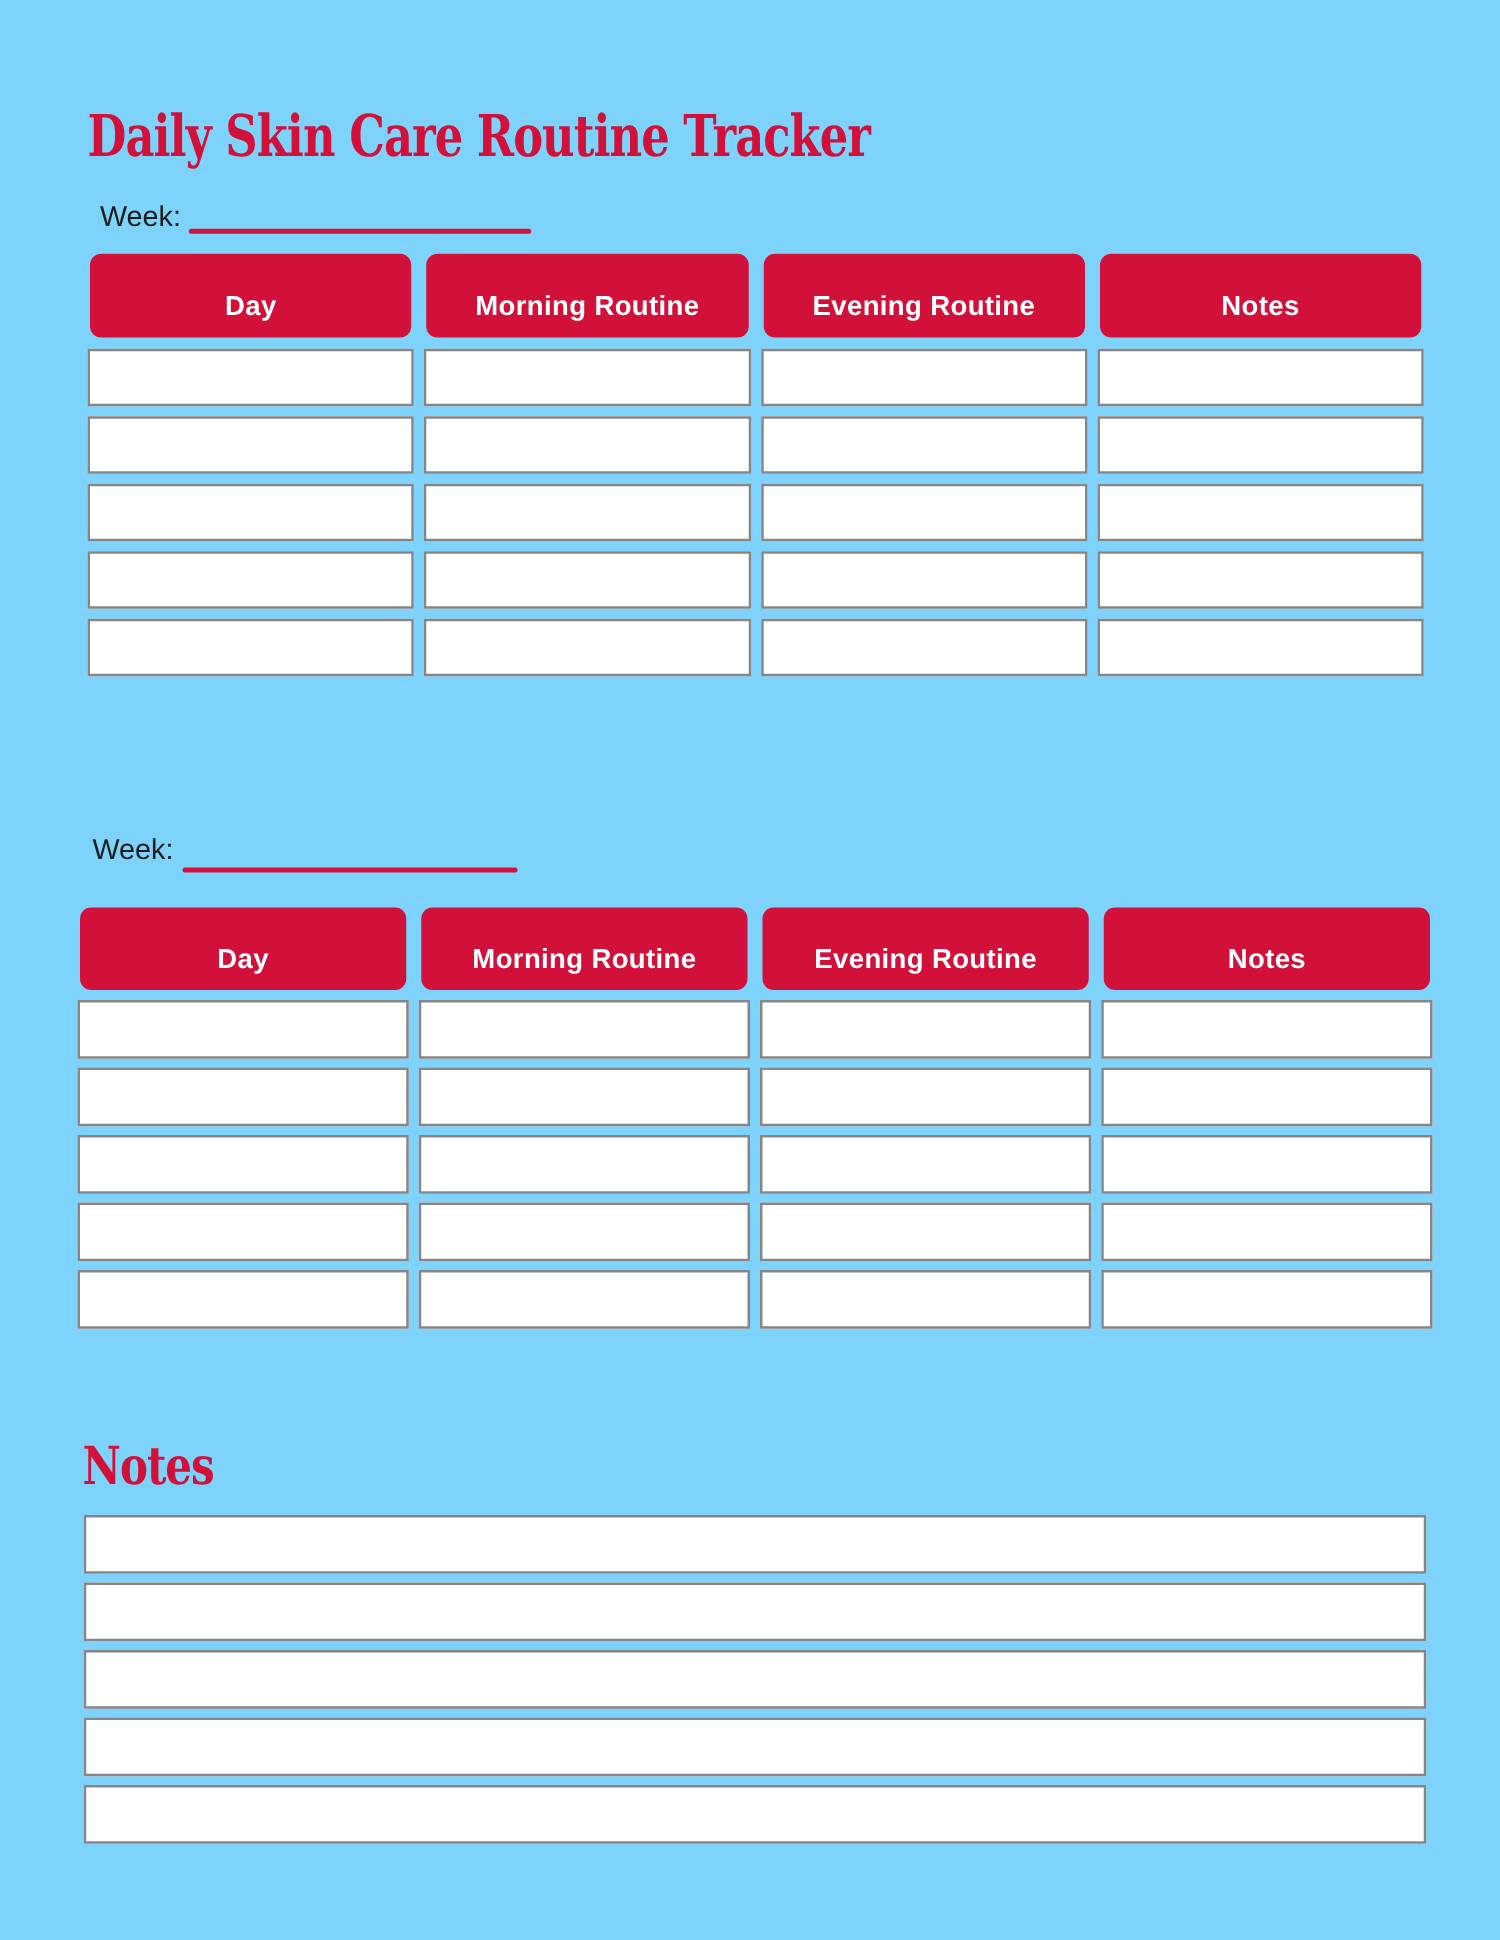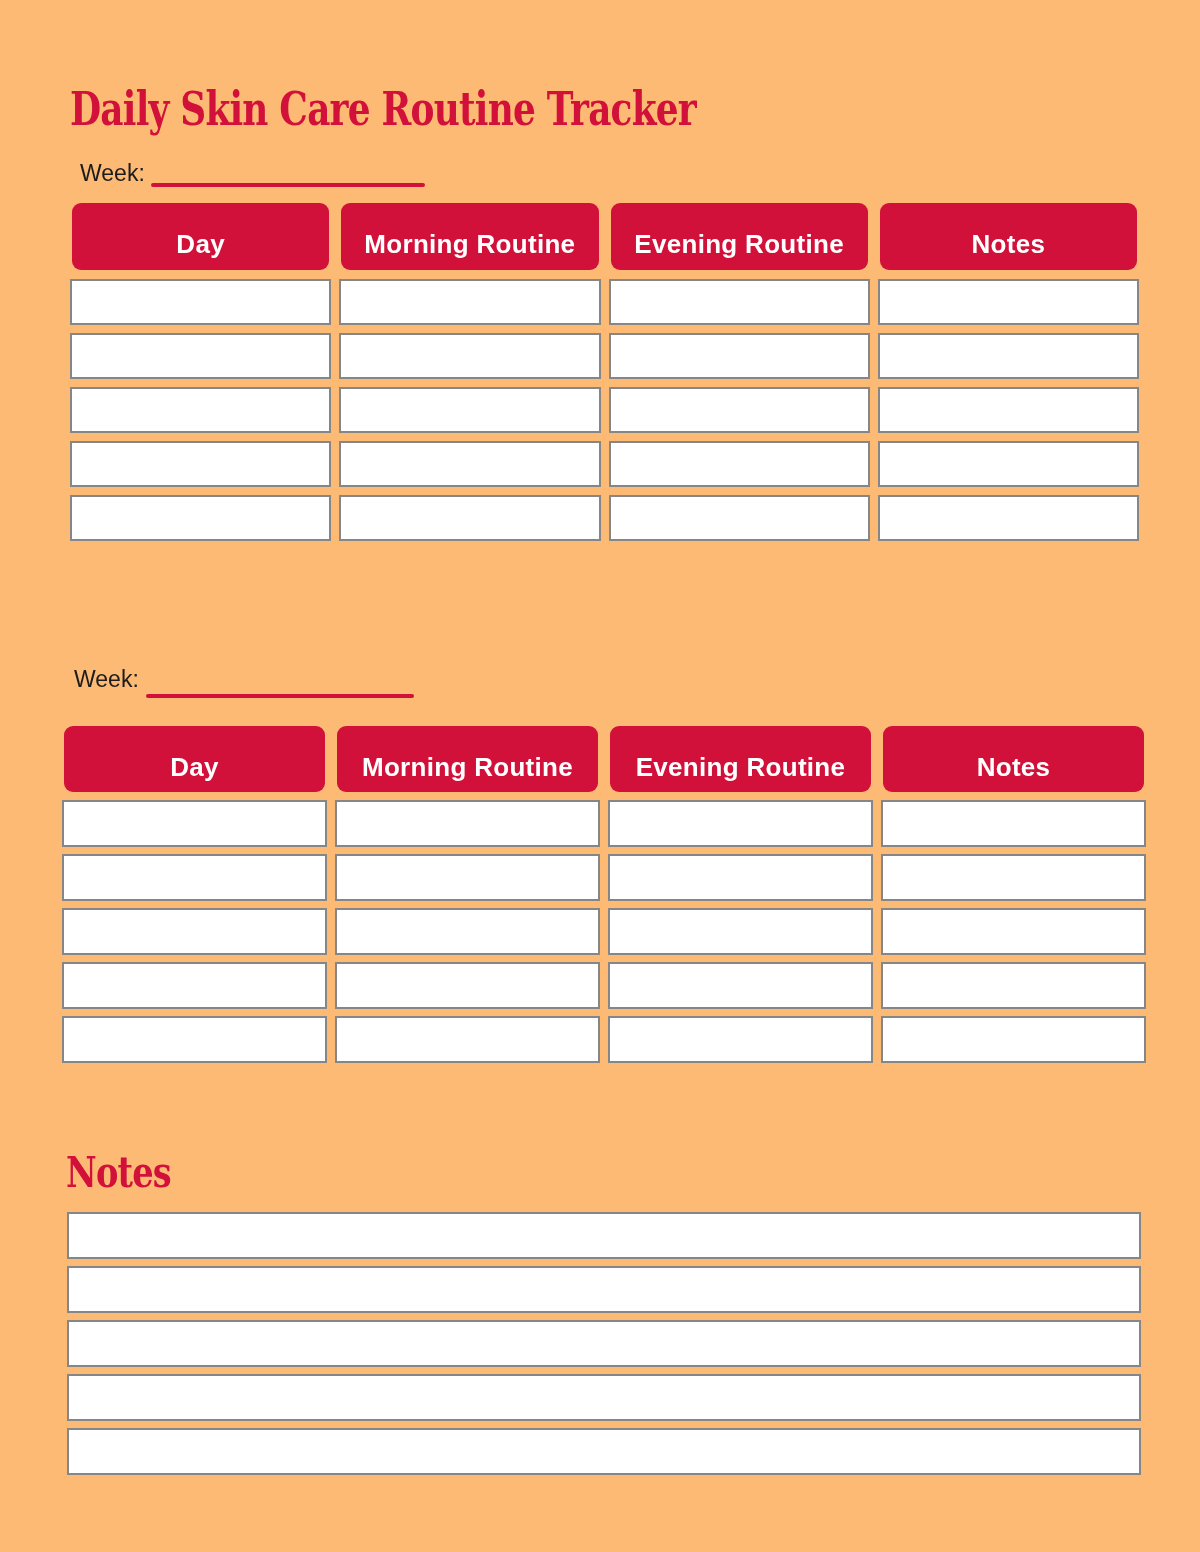--- a/index.html
+++ b/index.html
@@ -6,21 +6,21 @@
   html, body { background: #ffffff; }
   body {
     width: 1200px; height: 1552px;
     font-family: "Liberation Sans", sans-serif;
     position: relative;
   }
   :root {
     --accent: #d2113a;
     --cell-border: #868686;
   }
-  .page { position: relative; width: 1200px; height: 1552px; background: #fdba74; overflow: hidden; }
+  .page { position: relative; width: 1200px; height: 1552px; background: #7dd3fc; overflow: hidden; }
 
   .doc-title {
     position: absolute; left: 70px; top: 86px;
     font-family: "DejaVu Serif", serif; font-weight: 700;
     font-size: 46px; line-height: 1; letter-spacing: -1px;
     color: var(--accent);
     transform: scaleX(0.78); transform-origin: left top;
     white-space: nowrap;
   }
   .section-heading {
@@ -48,21 +48,21 @@
   .tracker { position: absolute; }
   .tracker.t1 { left: 70px; top: 203px; width: 1069px; }
   .tracker.t2 { left: 62px; top: 726px; width: 1084px; }
 
   .thead {
     display: grid; grid-template-columns: repeat(4, 1fr); column-gap: 8px;
   }
   .th {
     margin: 0 2px; background: var(--accent);
     border-radius: 9px; color: #ffffff;
-    font-weight: 700; font-size: 26px; letter-spacing: 0.3px;
+    font-weight: 700; font-size: 22px; letter-spacing: 0.3px;
     display: flex; align-items: center; justify-content: center;
     padding-top: 16px; white-space: nowrap;
   }
   .t1 .th { height: 67px; }
   .t2 .th { height: 66px; }
 
   .tbody {
     display: grid; grid-template-columns: repeat(4, 1fr); column-gap: 8px;
   }
   .t1 .tbody { margin-top: 9px; row-gap: 8px; }

